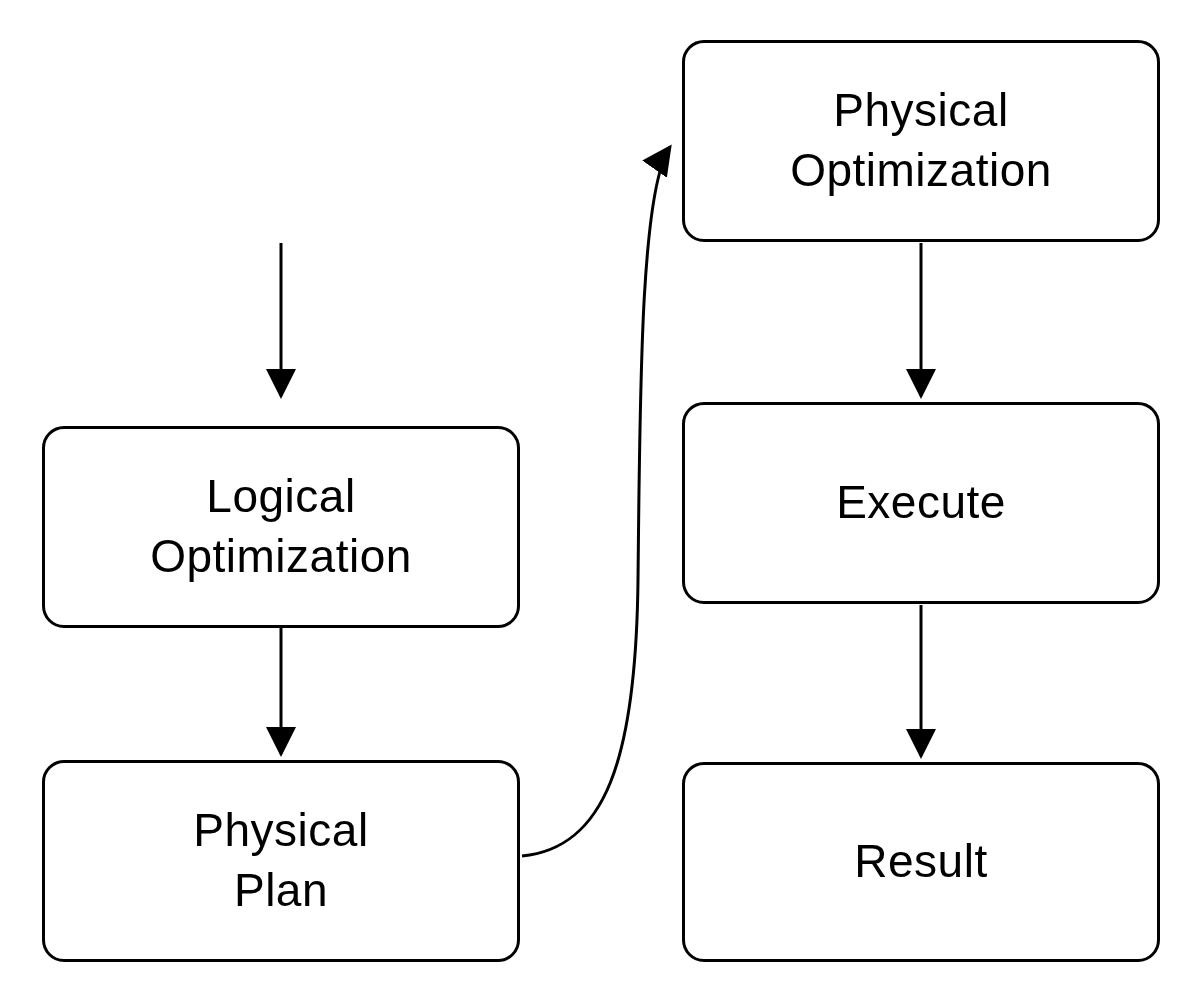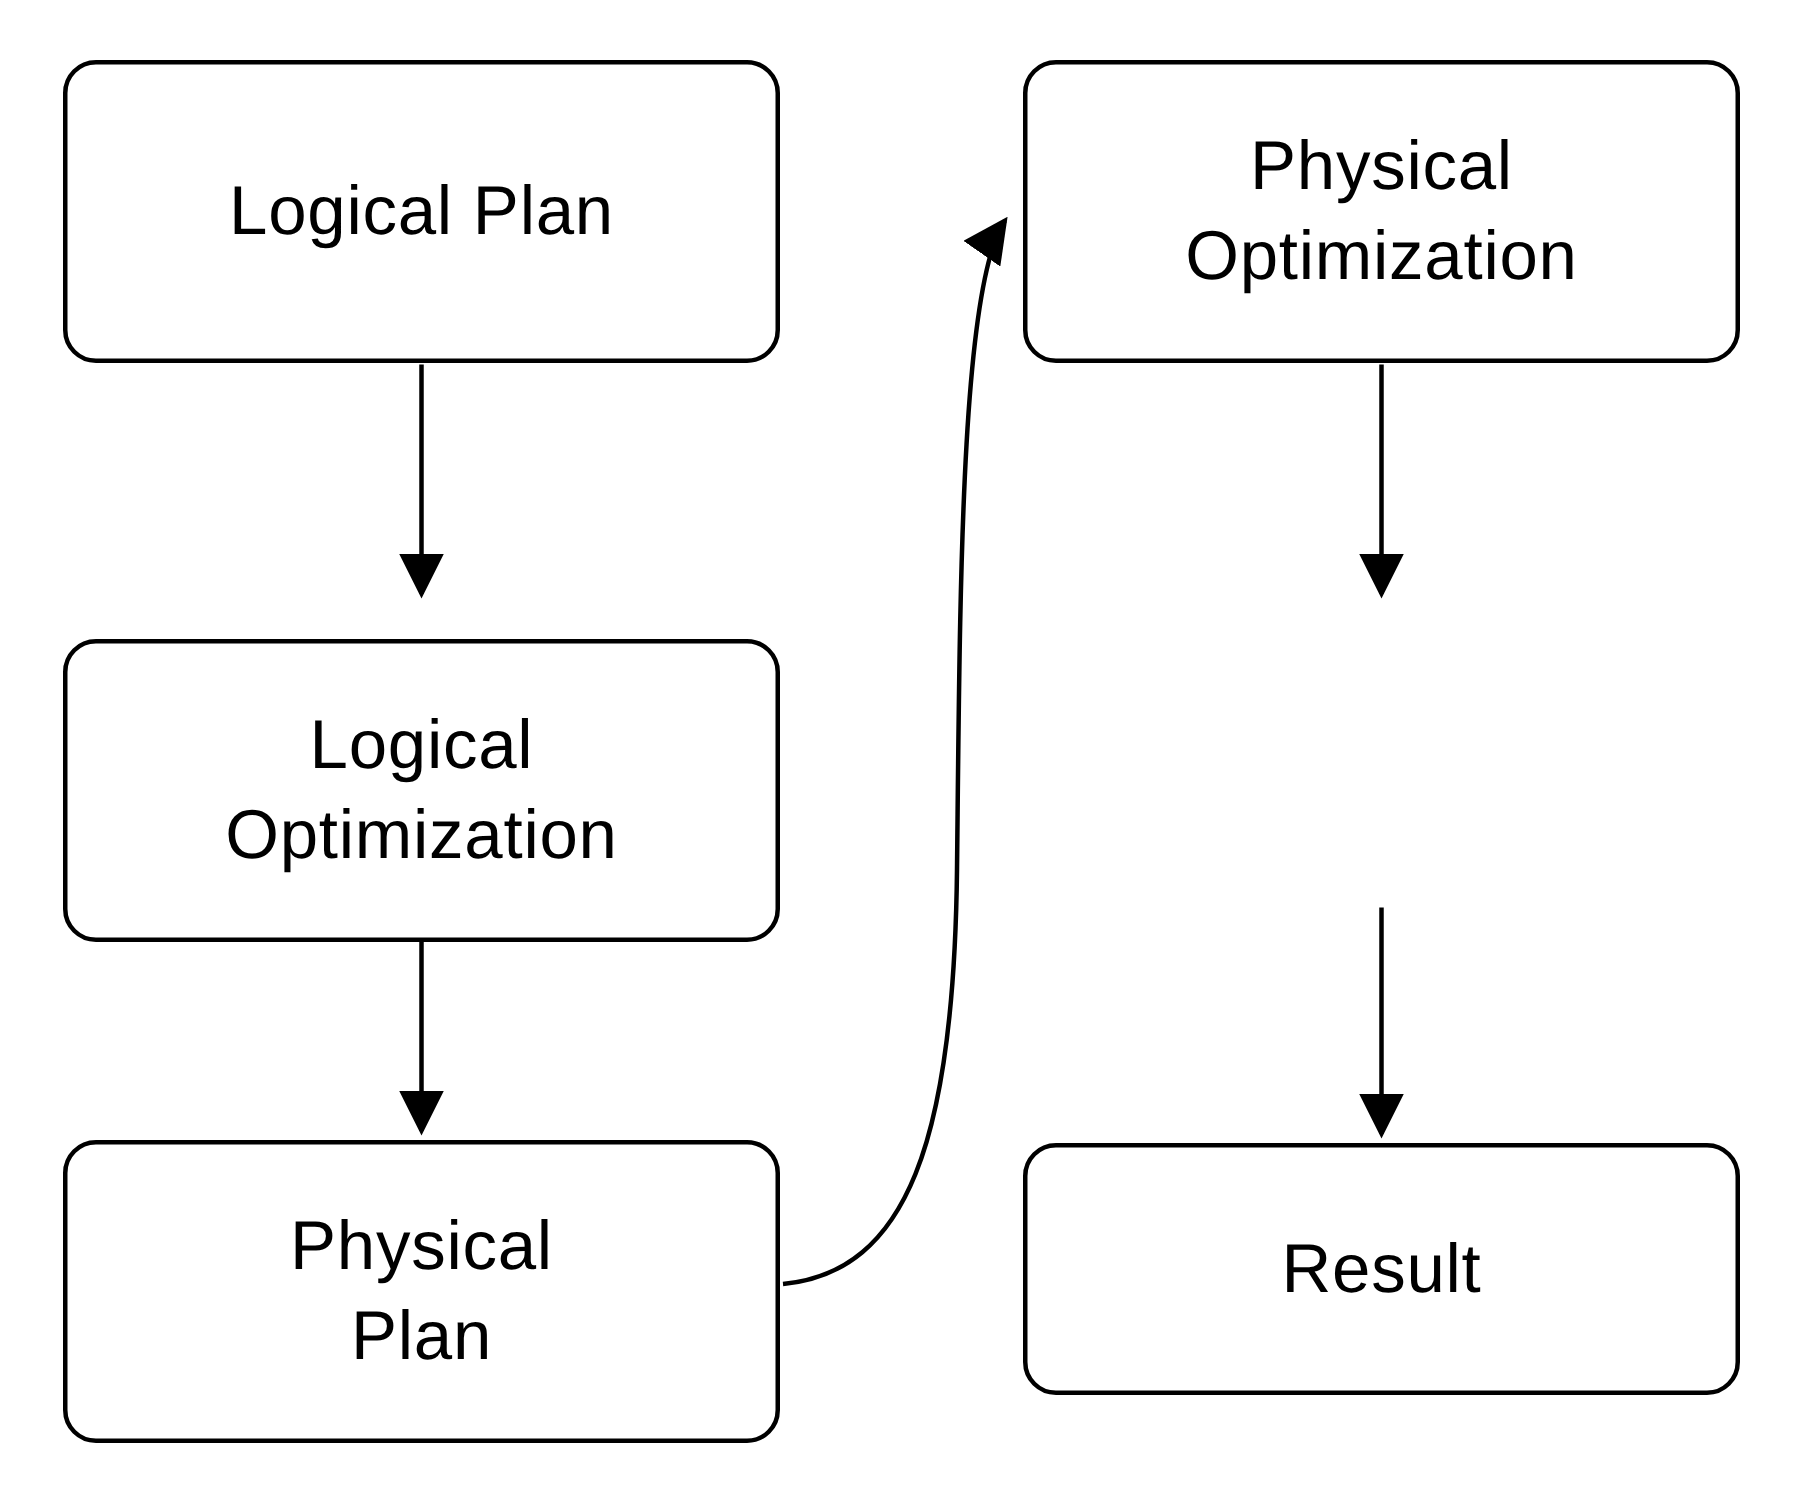--- a/index.html
+++ b/index.html
@@ -42,21 +42,21 @@
     text-align: center;
     white-space: pre-line;
     letter-spacing: 0.5px;
   }
   
   .n-logical-plan          { left: 42px;  top: 40px;  }
   .n-logical-optimization  { left: 42px;  top: 426px; }
   .n-physical-plan         { left: 42px;  top: 760px; }
   .n-physical-optimization { left: 682px; top: 40px;  }
   .n-execute               { left: 682px; top: 402px; }
-  .n-result                { left: 682px; top: 762px; height: 168px; }
+  .n-result                { left: 682px; top: 762px; height: 200px; }
 </style>
 </head>
 <body>
 
 <div class="canvas">
 
   <svg class="edges-layer" viewBox="0 0 1204 1004" xmlns="http://www.w3.org/2000/svg" aria-hidden="true">
     <defs>
       <marker id="arrowhead" markerWidth="10" markerHeight="10" refX="9" refY="5" orient="auto" markerUnits="strokeWidth">
         <path d="M0,0 L10,5 L0,10 Z" fill="#000000"></path>
@@ -67,37 +67,37 @@
 
     <path d="M 281 605 L 281 754" fill="none" stroke="#000000" stroke-width="3" marker-end="url(#arrowhead)"></path>
 
     <path d="M 522 856 C 605 848 636 760 638 580 C 640 400 640 190 670 147" fill="none" stroke="#000000" stroke-width="3" marker-end="url(#arrowhead)"></path>
 
     <path d="M 921 243 L 921 396" fill="none" stroke="#000000" stroke-width="3" marker-end="url(#arrowhead)"></path>
 
     <path d="M 921 605 L 921 756" fill="none" stroke="#000000" stroke-width="3" marker-end="url(#arrowhead)"></path>
   </svg>
 
-  <div class="node n-logical-plan">
-    <span class="node-label">Logical Plan</span>
-  </div>
 
   <div class="node n-logical-optimization">
     <span class="node-label">Logical
 Optimization</span>
   </div>
 
   <div class="node n-physical-plan">
     <span class="node-label">Physical
 Plan</span>
   </div>
 
   <div class="node n-physical-optimization">
     <span class="node-label">Physical
 Optimization</span>
   </div>
 
+  <div class="node n-execute">
+    <span class="node-label">Execute</span>
+  </div>
 
   <div class="node n-result">
     <span class="node-label">Result</span>
   </div>
 
 </div>
 
 </body></html>

